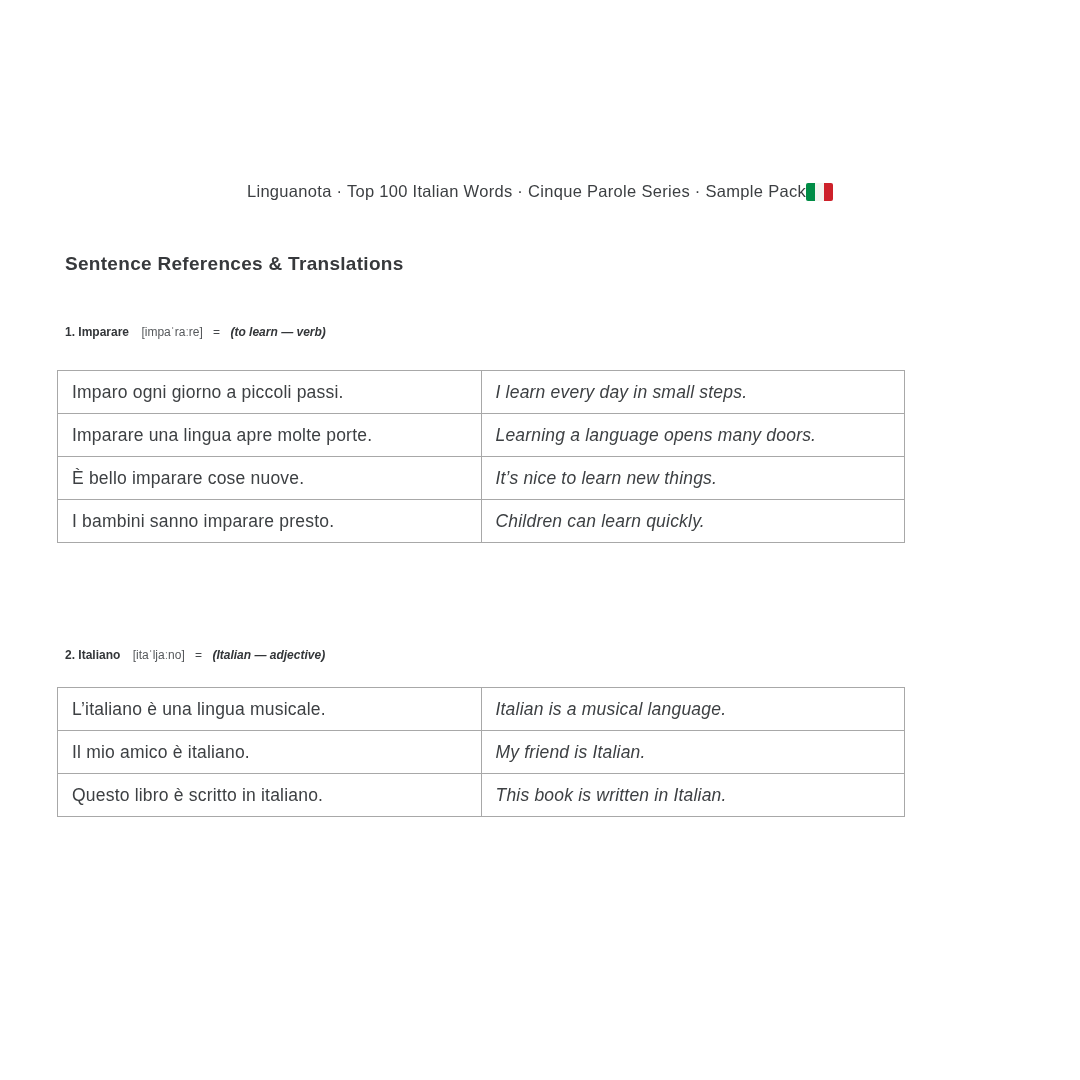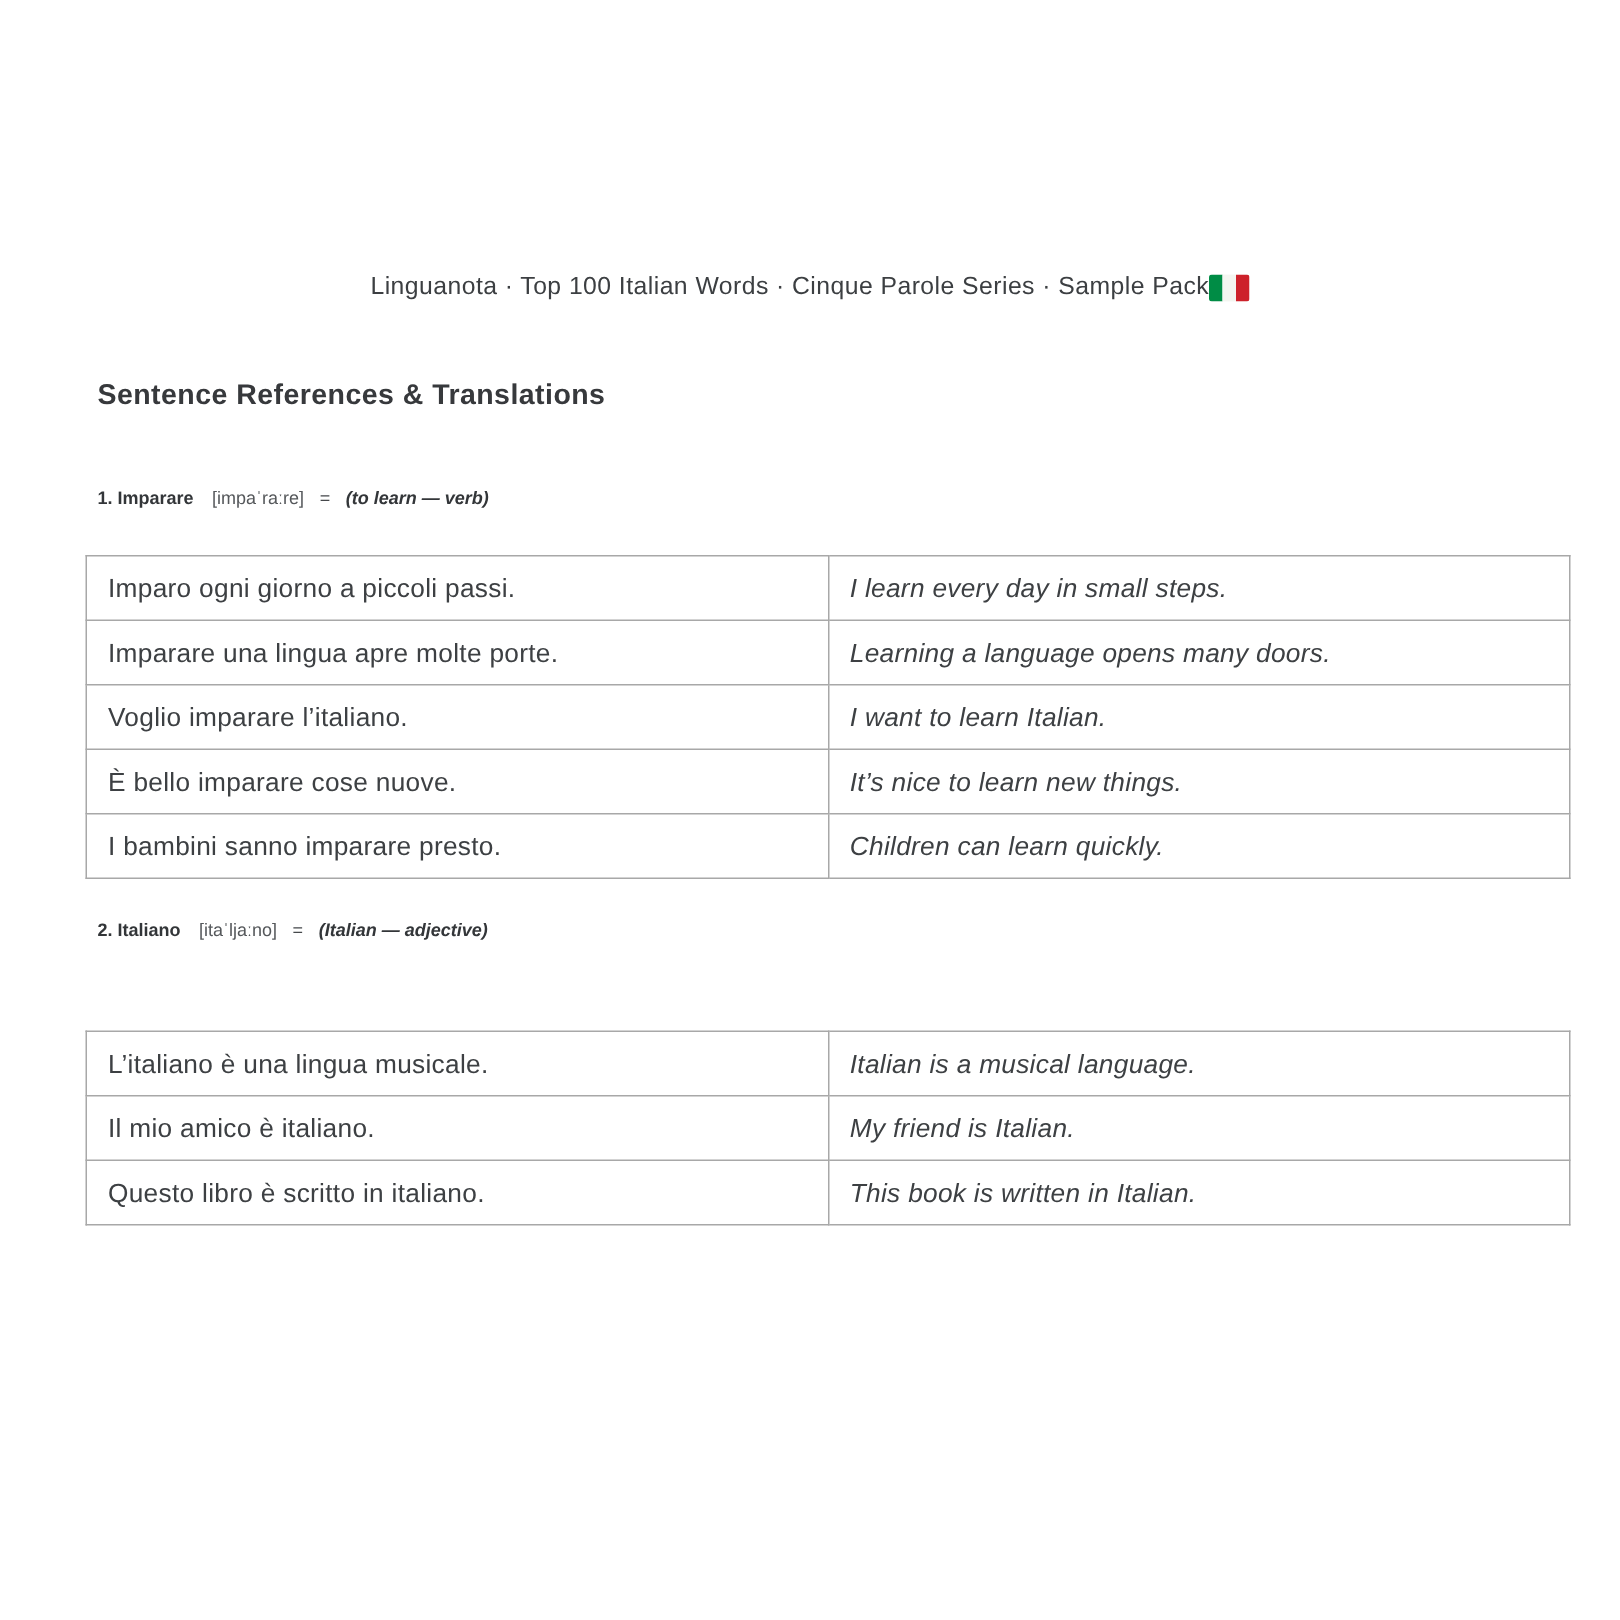--- a/index.html
+++ b/index.html
@@ -56,27 +56,27 @@
     left: 65px;
     font-size: 12px;
     color: #3d4043;
     white-space: nowrap;
   }
   .section-heading .word   { font-weight: bold; color: #333639; }
   .section-heading .ipa    { font-weight: normal; color: #55585b; margin-left: 9px; }
   .section-heading .eq     { font-weight: normal; color: #45484b; margin-left: 7px; margin-right: 7px; }
   .section-heading .gloss  { font-weight: bold; font-style: italic; color: #333639; }
   #section-heading-1 { top: 325px; }
-  #section-heading-2 { top: 613px; }
+  #section-heading-2 { top: 648px; }
 
   
   .sentence-table {
     position: absolute;
     left: 57px;
-    width: 990px;
+    width: 848px;
     border-collapse: collapse;
     table-layout: fixed;
     border-radius: 22px;
   }
   #sentence-table-1 { top: 370px; }
   #sentence-table-2 { top: 687px; }
   .sentence-table td {
     border: 1px solid #a8a8a8;
     padding: 10px 14px;
     font-size: 17.5px;
@@ -116,24 +116,20 @@
   <tbody>
     <tr>
       <td class="it-cell">Imparo ogni giorno a piccoli passi.</td>
       <td class="en-cell">I learn every day in small steps.</td>
     </tr>
     <tr>
       <td class="it-cell">Imparare una lingua apre molte porte.</td>
       <td class="en-cell">Learning a language opens many doors.</td>
     </tr>
     <tr>
-      <td class="it-cell">Voglio imparare l’italiano.</td>
-      <td class="en-cell">I want to learn Italian.</td>
-    </tr>
-    <tr>
       <td class="it-cell">È bello imparare cose nuove.</td>
       <td class="en-cell">It’s nice to learn new things.</td>
     </tr>
     <tr>
       <td class="it-cell">I bambini sanno imparare presto.</td>
       <td class="en-cell">Children can learn quickly.</td>
     </tr>
   </tbody>
 </table>
 

